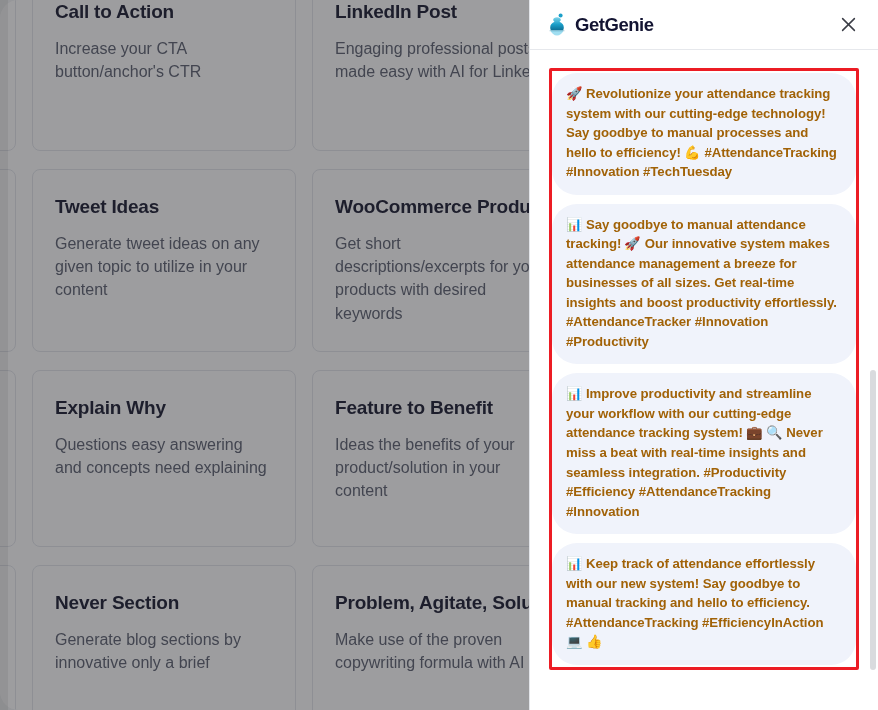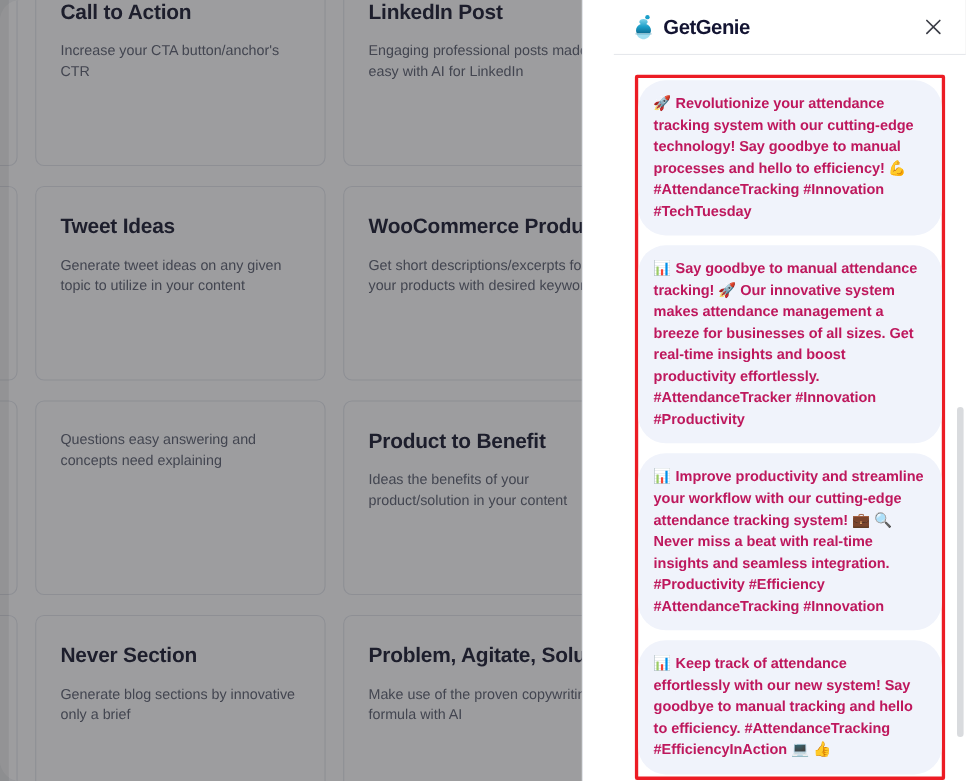--- a/index.html
+++ b/index.html
@@ -51,21 +51,21 @@
   .bg-card-title {
     font-size: 19px;
     font-weight: 700;
     color: #16182e;
     letter-spacing: -0.2px;
     margin-bottom: 14px;
     white-space: nowrap;
   }
 
   .bg-card-desc {
-    font-size: 13px;
+    font-size: 16px;
     line-height: 1.45;
     color: #5b6070;
   }
 
   
   .dim-overlay {
     position: absolute;
     inset: 0;
     background: rgba(38, 38, 43, 0.45);
   }
@@ -75,21 +75,20 @@
     position: absolute;
     top: 0;
     right: 0;
     width: 349px;
     height: 710px;
     background: #ffffff;
     border-left: 1px solid #e2e4e9;
     display: flex;
     flex-direction: column;
     z-index: 10;
-    padding-left: 28px;
   }
 
   .drawer-header {
     height: 50px;
     flex: 0 0 50px;
     display: flex;
     align-items: center;
     justify-content: space-between;
     padding: 0 18px 0 16px;
     border-bottom: 1px solid #e6e8ec;
@@ -141,21 +140,21 @@
     border-radius: 2px;
     background: #ffffff;
     padding: 2px 0;
   }
 
   .result-item {
     background: #f0f3fb;
     padding: 11px 14px 13px 14px;
     font-size: 13.2px;
     line-height: 1.48;
-    color: #be185d;
+    color: #a16207;
     font-weight: 600;
     letter-spacing: -0.05px;
     border-radius: 25px;
   }
 
   .result-item + .result-item {
     margin-top: 9px;
   }
 
   
@@ -218,24 +217,25 @@
       <div class="bg-card">
         <div class="bg-card-title">WooCommerce Product Short Description</div>
         <div class="bg-card-desc">Get short descriptions/excerpts for your products with desired keywords</div>
       </div>
 
       <div class="bg-card">
         
         
       </div>
       <div class="bg-card">
+        <div class="bg-card-title">Explain Why</div>
         <div class="bg-card-desc">Questions easy answering and concepts need explaining</div>
       </div>
       <div class="bg-card">
-        <div class="bg-card-title">Product to Benefit</div>
+        <div class="bg-card-title">Feature to Benefit</div>
         <div class="bg-card-desc">Ideas the benefits of your product/solution in your content</div>
       </div>
 
       <div class="bg-card">
         
         
       </div>
       <div class="bg-card">
         <div class="bg-card-title">Never Section</div>
         <div class="bg-card-desc">Generate blog sections by innovative only a brief</div>

